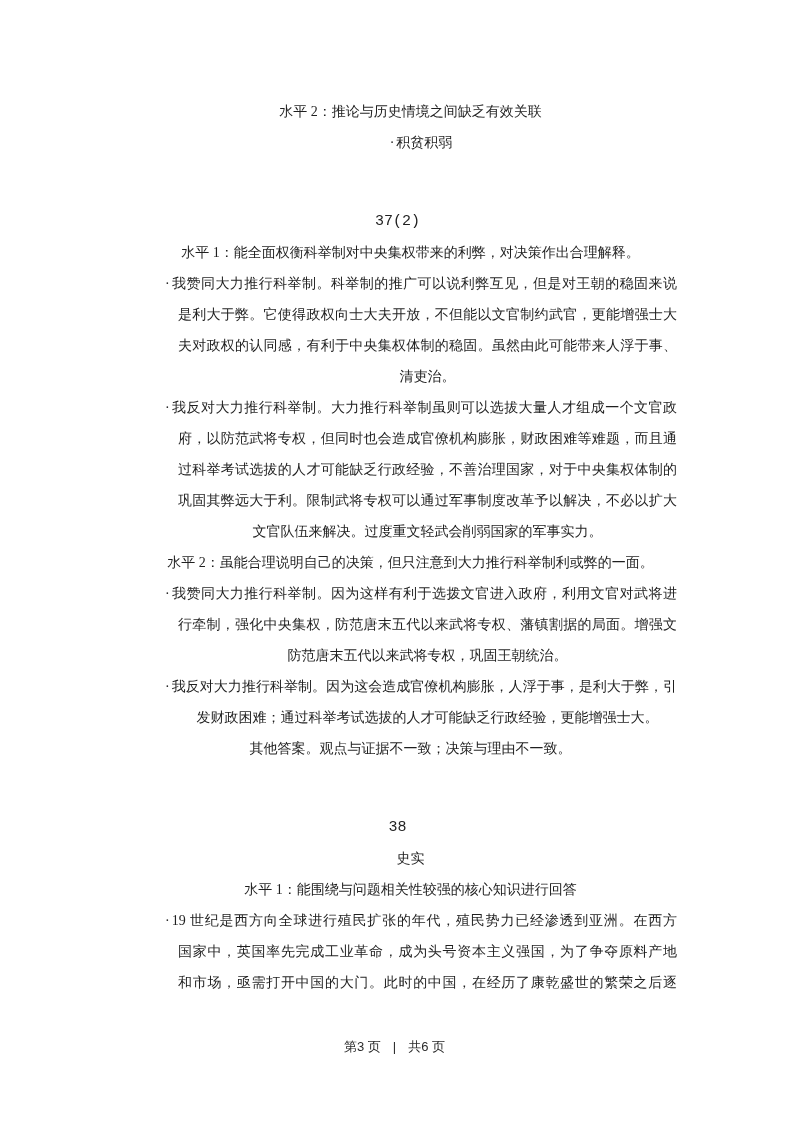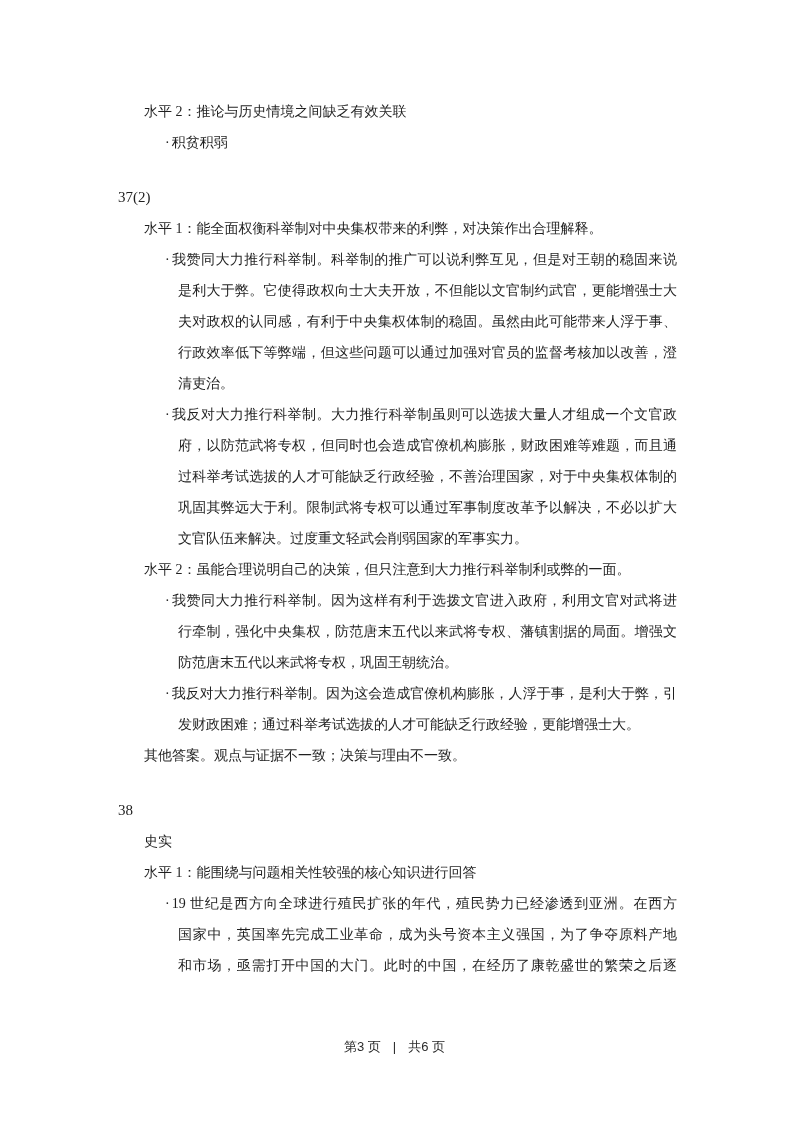--- a/index.html
+++ b/index.html
@@ -16,30 +16,31 @@
     position: absolute;
     left: 118px;
     top: 96px;
     width: 559px;
     font-size: 14px;
     color: #1f1f1f;
   }
   .line {
     line-height: 31px;
     min-height: 31px;
+    text-align: center;
   }
   .j {
     text-align: justify;
     text-align-last: justify;
     text-justify: inter-ideograph;
   }
   .block.section .line {
     font-size: 15px;
   }
-  .block.gap { margin-top: 24px; }
+  .block.gap { margin-top: 48px; font-family: Liberation Mono, monospace; }
   .block.level1 { margin-left: 26px; }
   .block.bullet { padding-left: 60px; }
   .block.bullet .line.first { margin-left: -13px; }
   .dot { margin-right: 2px; }
   .footer {
     position: absolute;
     top: 1038px;
     left: 0;
     right: 4px;
     text-align: center;
@@ -63,21 +64,20 @@
       <div class="block section gap">
         <div class="line">37(2)</div>
       </div>
       <div class="block level1">
         <div class="line">水平 1：能全面权衡科举制对中央集权带来的利弊，对决策作出合理解释。</div>
       </div>
       <div class="block bullet">
         <div class="line j first"><span class="dot">·</span><span>我赞同大力推行科举制。科举制的推广可以说利弊互见，但是对王朝的稳固来说</span></div>
         <div class="line j">是利大于弊。它使得政权向士大夫开放，不但能以文官制约武官，更能增强士大</div>
         <div class="line j">夫对政权的认同感，有利于中央集权体制的稳固。虽然由此可能带来人浮于事、</div>
-        <div class="line j">行政效率低下等弊端，但这些问题可以通过加强对官员的监督考核加以改善，澄</div>
         <div class="line">清吏治。</div>
       </div>
       <div class="block bullet">
         <div class="line j first"><span class="dot">·</span><span>我反对大力推行科举制。大力推行科举制虽则可以选拔大量人才组成一个文官政</span></div>
         <div class="line j">府，以防范武将专权，但同时也会造成官僚机构膨胀，财政困难等难题，而且通</div>
         <div class="line j">过科举考试选拔的人才可能缺乏行政经验，不善治理国家，对于中央集权体制的</div>
         <div class="line j">巩固其弊远大于利。限制武将专权可以通过军事制度改革予以解决，不必以扩大</div>
         <div class="line">文官队伍来解决。过度重文轻武会削弱国家的军事实力。</div>
       </div>
       <div class="block level1">

